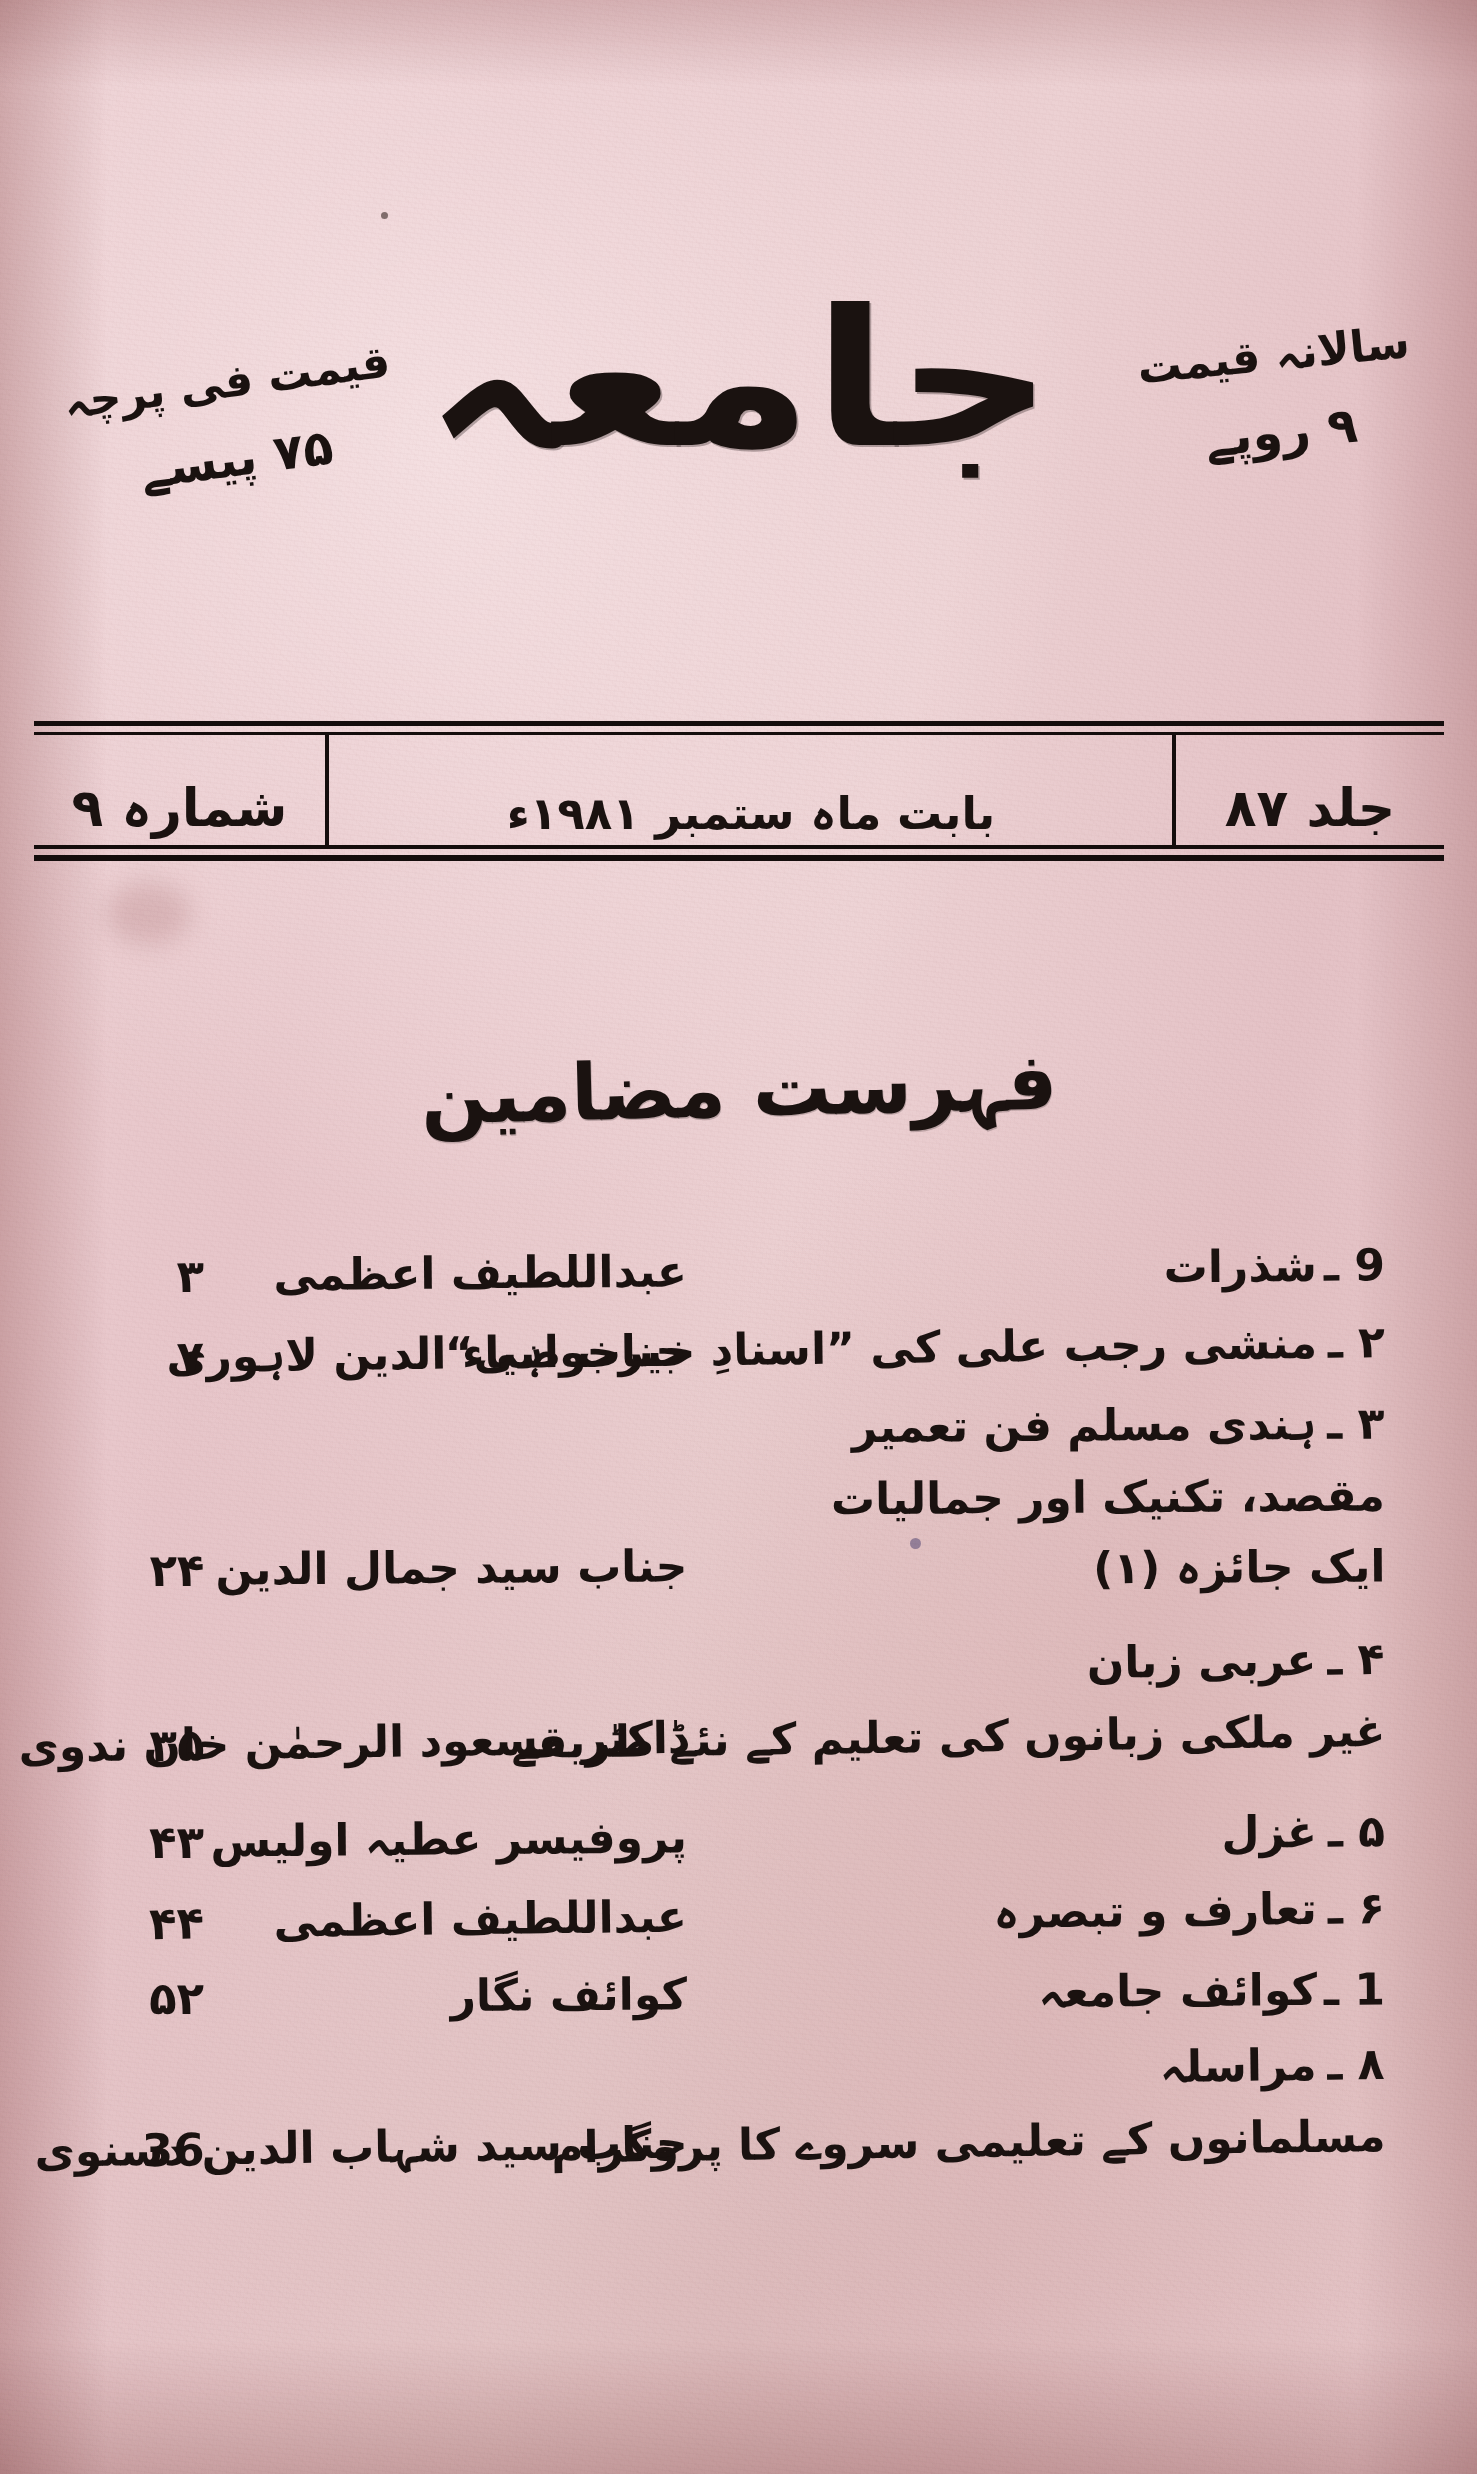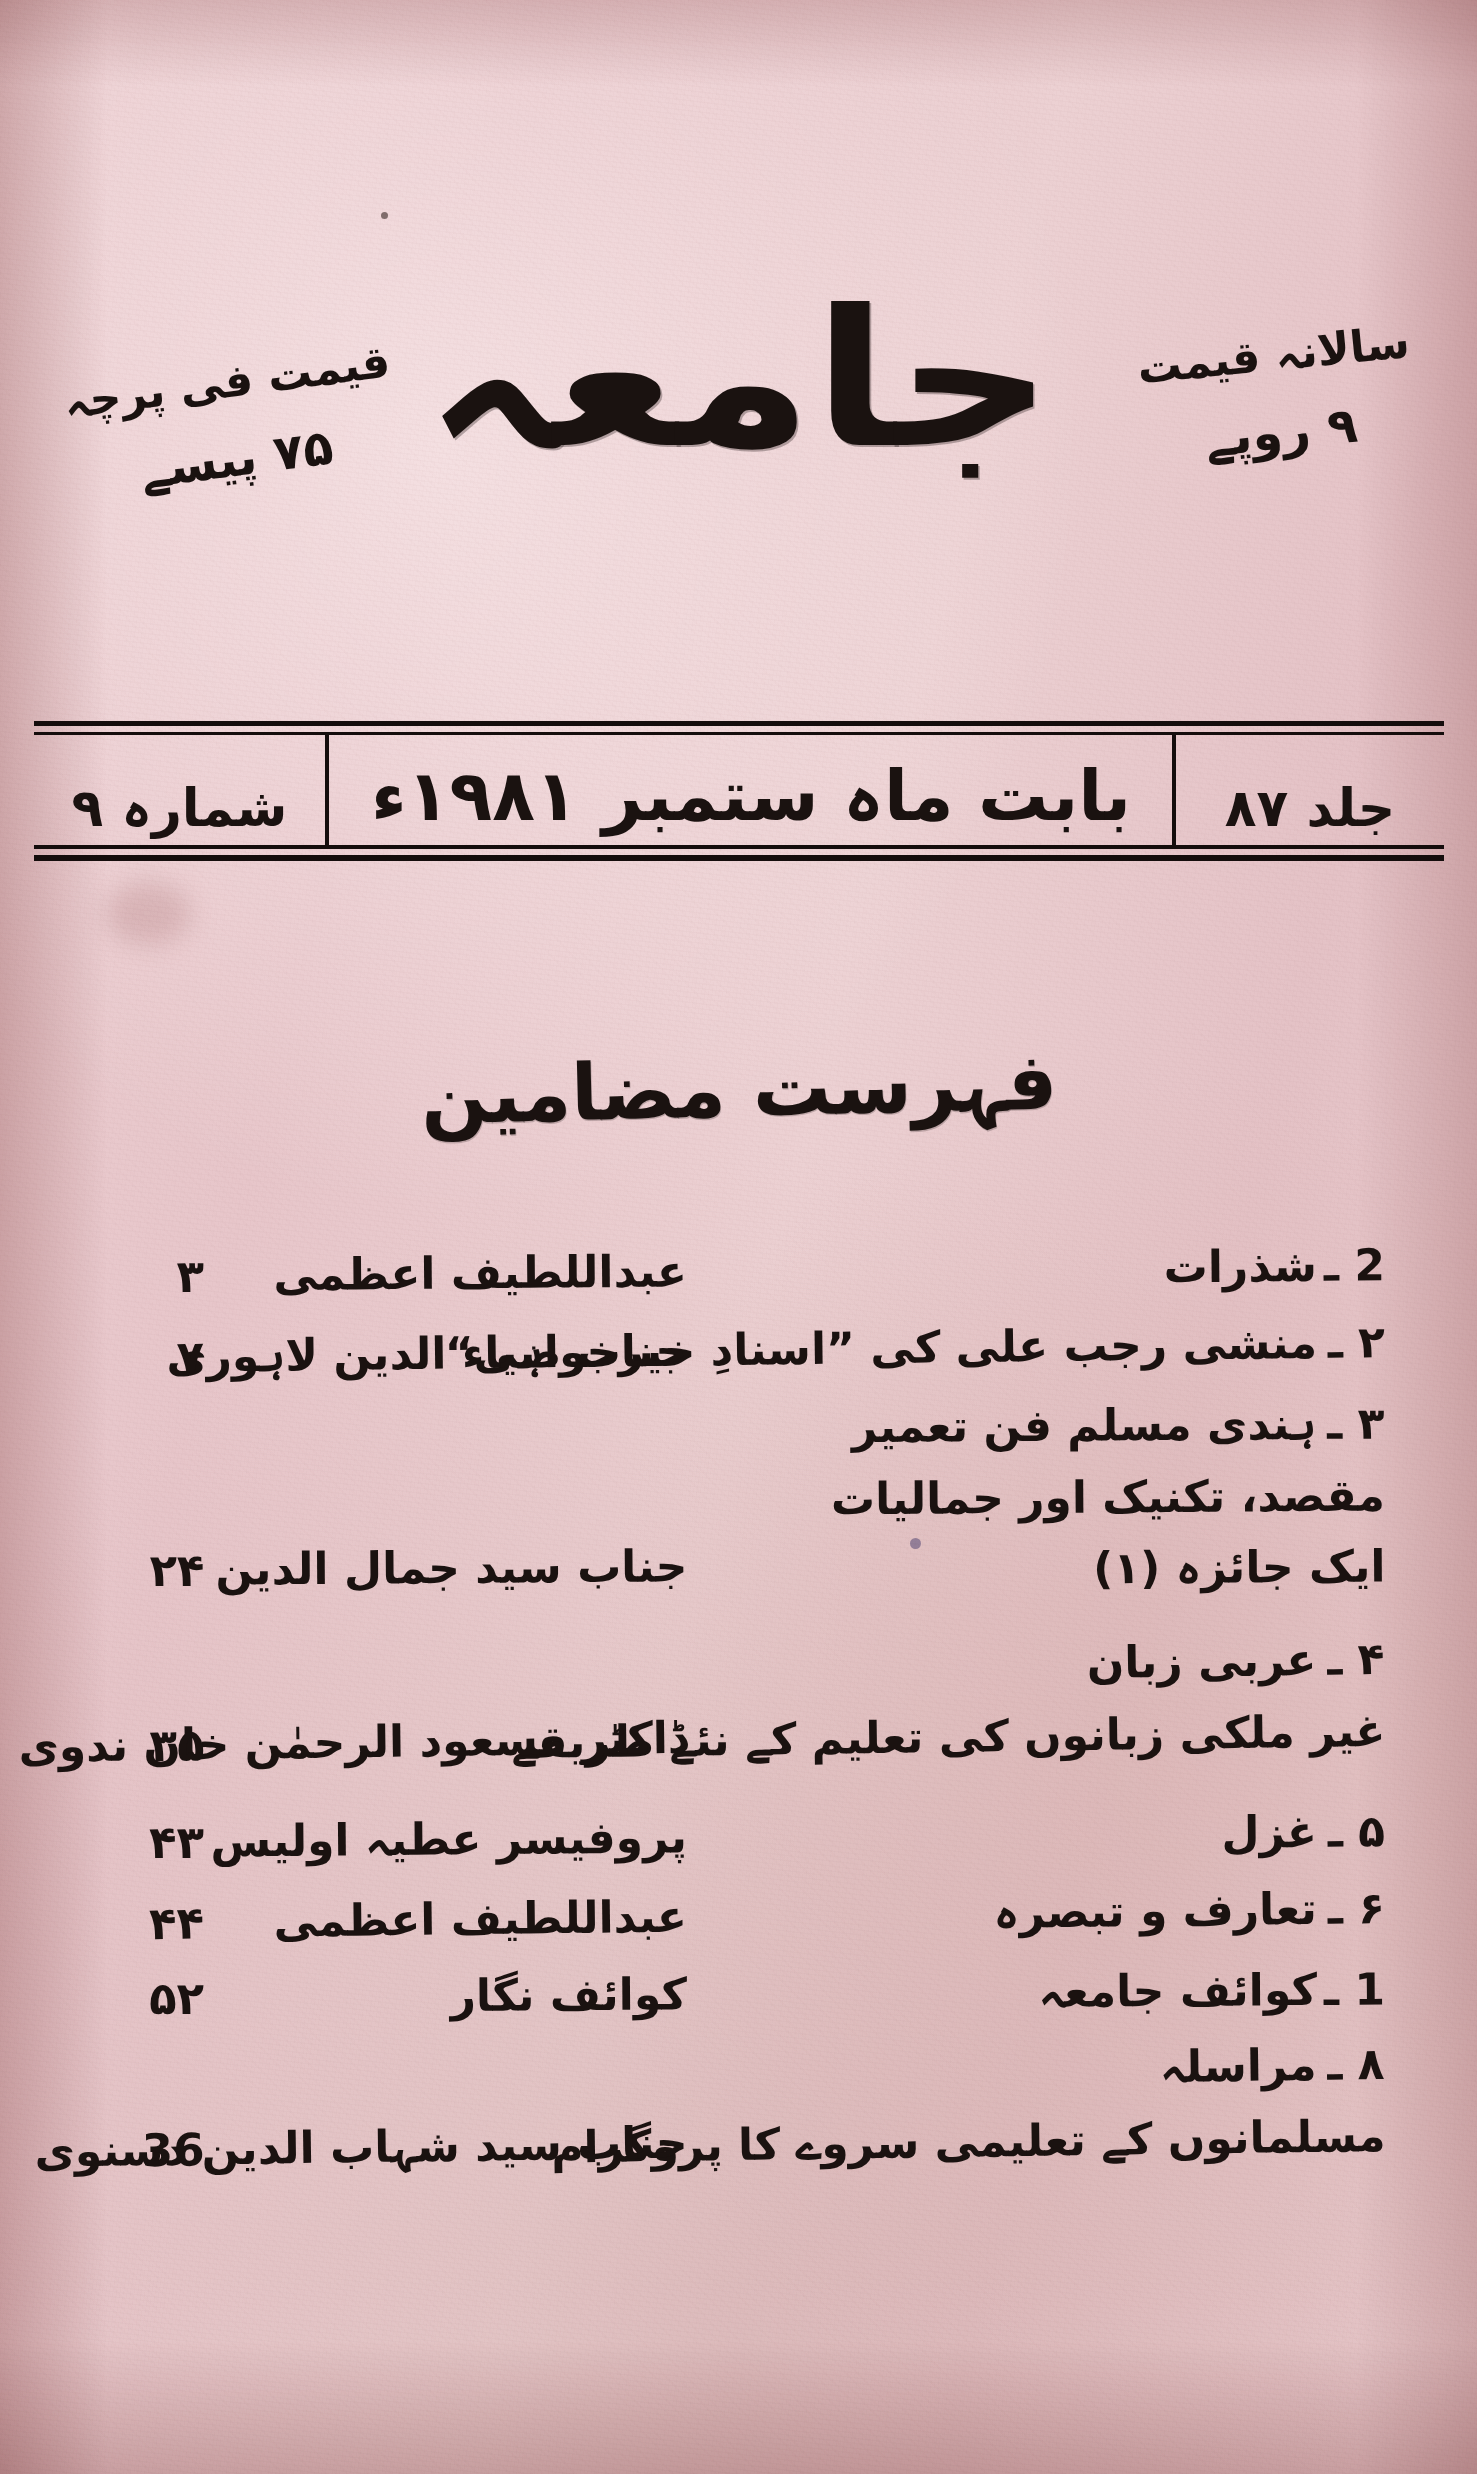--- a/index.html
+++ b/index.html
@@ -65,21 +65,21 @@
   .hr.c{top:124px;height:3.5px;}
   .hr.d{top:134px;height:5.6px;}
   .vr{position:absolute;top:14px;height:110px;width:4.2px;background:#140d0c;}
   .vr.v-left{right:1115px;}
   .vr.v-right{right:268px;}
   .cell{position:absolute;top:17px;height:106px;display:flex;align-items:flex-end;justify-content:center;}
   .cell .u{font-size:52px;font-weight:600;}
   #cell-volume{right:0;width:268px;}
   #cell-date{right:272px;width:842px;}
   #cell-issue{right:1119px;width:291px;}
-  #cell-date .u{font-size:70px;}
+  #cell-date .u{font-size:45px;}
 
   
   #toc-heading{
     position:absolute;left:50%;top:1037px;transform:translateX(-50%) rotate(-1.4deg);
     font-size:78px;font-weight:700;text-shadow:0.7px 1.4px 0 rgba(26,18,16,.22);
   }
 
   #toc{position:absolute;right:85px;top:1242px;width:1312px;}
   .row{position:relative;width:100%;display:flex;align-items:flex-start;}
   .c-title{width:670px;flex:0 0 670px;text-align:right;padding-right:7px;}
@@ -141,21 +141,21 @@
   </div>
   <div class="cell" id="cell-issue">
     <span class="u">شمارہ ۹</span>
   </div>
 </div>
 
 <div id="toc-heading" class="u">فہرست مضامین</div>
 
 <div id="toc">
     <div class="row r0">
-      <div class="c-title"><span class="u"><span class="num">2 ـ  </span>شذرات</span></div>
+      <div class="c-title"><span class="u"><span class="num">9 ـ  </span>شذرات</span></div>
       <div class="c-author"><span class="u">عبداللطیف اعظمی</span></div>
       <div class="c-page"><span class="u">۳</span></div>
     </div>
     <div class="spacer"></div>
     <div class="row r1">
       <div class="c-title"><span class="u"><span class="num">۲ ـ  </span>منشی رجب علی کی ”اسنادِ خیرخواہی“</span></div>
       <div class="c-author"><span class="u">جناب ضیاء الدین لاہوری</span></div>
       <div class="c-page"><span class="u">۷</span></div>
     </div>
     <div class="spacer"></div>

